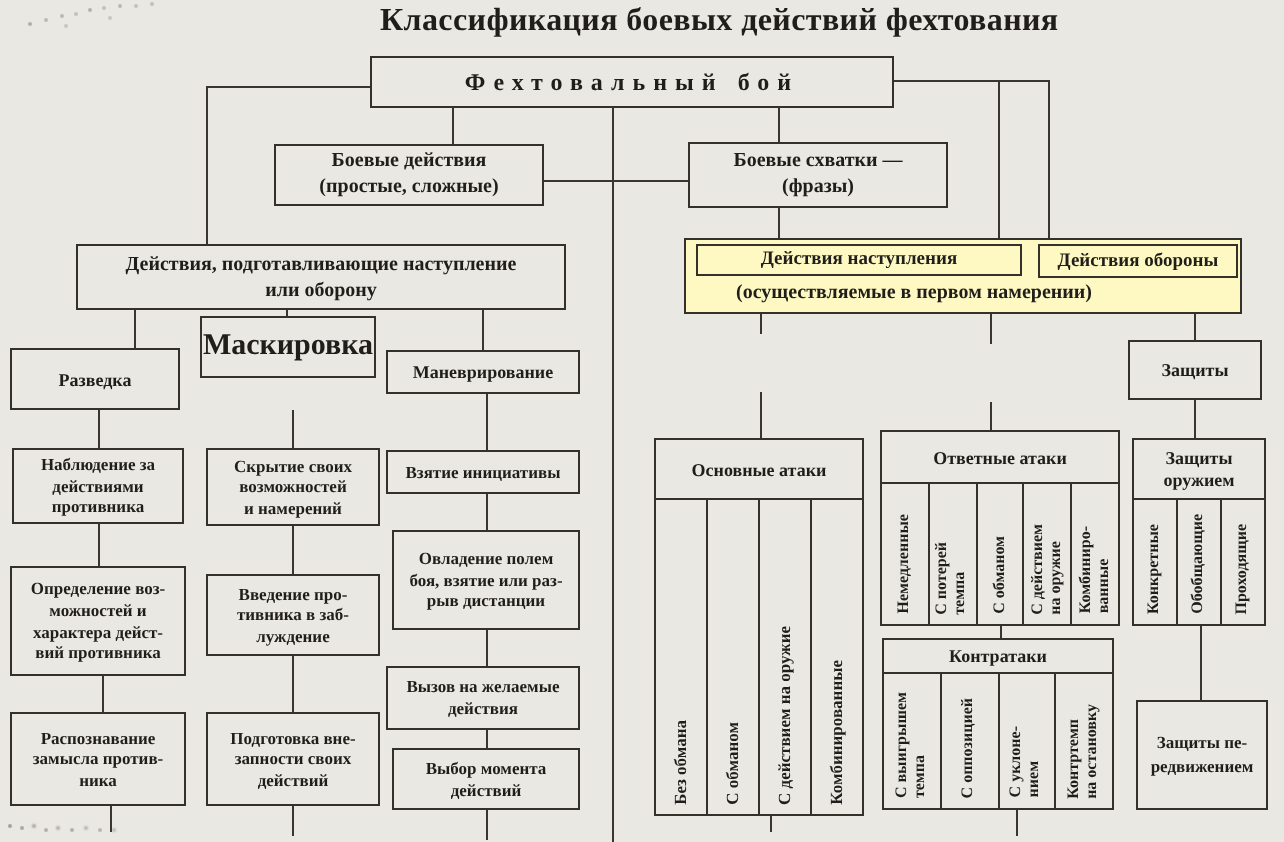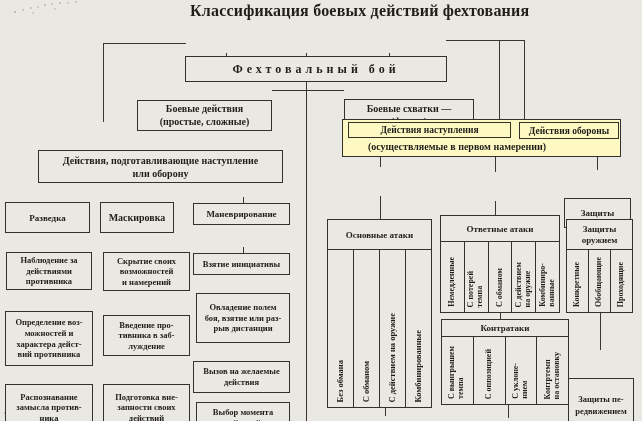--- a/index.html
+++ b/index.html
@@ -12,21 +12,20 @@
     color:#201e1a;
   }
   .bx{
     position:absolute;
     border:1px solid #34302a;
     box-sizing:border-box;
     display:flex;align-items:center;justify-content:center;
     text-align:center;
     font-weight:bold;
     background:#eae8e3;
-    margin-top:28px;
   }
   .lbl{white-space:pre-line;display:block;}
   .hl,.vl{position:absolute;background:#3a362f;}
   .hl{height:1px;}
   .vl{width:1px;}
   .title{
     position:absolute;
     font-weight:bold;
     text-align:center;
     white-space:nowrap;
@@ -143,21 +142,21 @@
     </div>
     <div class="inner" style="left:176px;top:2px;width:100px;height:17px;font-size:9.5px;">
       <span class="lbl">Действия обороны</span>
     </div>
     <div class="subnote" style="left:2px;top:21px;width:224px;font-size:10px;">(осуществляемые в первом намерении)</div>
   </div>
 
   <div class="bx" style="left:5px;top:174px;width:85px;height:31px;font-size:9px;">
     <span class="lbl">Разведка</span>
   </div>
-  <div class="bx" style="left:100px;top:174px;width:74px;height:31px;font-size:10px;">
+  <div class="bx" style="left:100px;top:158px;width:88px;height:31px;font-size:15px;">
     <span class="lbl">Маскировка</span>
   </div>
   <div class="bx" style="left:193px;top:175px;width:97px;height:22px;font-size:9px;">
     <span class="lbl">Маневрирование</span>
   </div>
 
   <div class="bx" style="left:6px;top:224px;width:86px;height:38px;font-size:8.5px;line-height:1.25;">
     <span class="lbl">Наблюдение за
 действиями
 противника</span>
@@ -246,21 +245,21 @@
         <span class="vtxt" style="font-size:8px;">С действием
 на оружие</span>
       </div>
       <div class="tcol">
         <span class="vtxt" style="font-size:8px;">Комбиниро-
 ванные</span>
       </div>
     </div>
   </div>
 
-  <div class="tbx" style="left:441px;top:319px;width:128px;height:86px;">
+  <div class="tbx" style="left:441px;top:319px;width:116px;height:86px;">
     <div class="thead" style="height:17px;font-size:9px;">Контратаки</div>
     <div class="tcols">
       <div class="tcol">
         <span class="vtxt" style="font-size:8px;">С выигрышем
 темпа</span>
       </div>
       <div class="tcol">
         <span class="vtxt" style="font-size:8px;">С оппозицией</span>
       </div>
       <div class="tcol">

